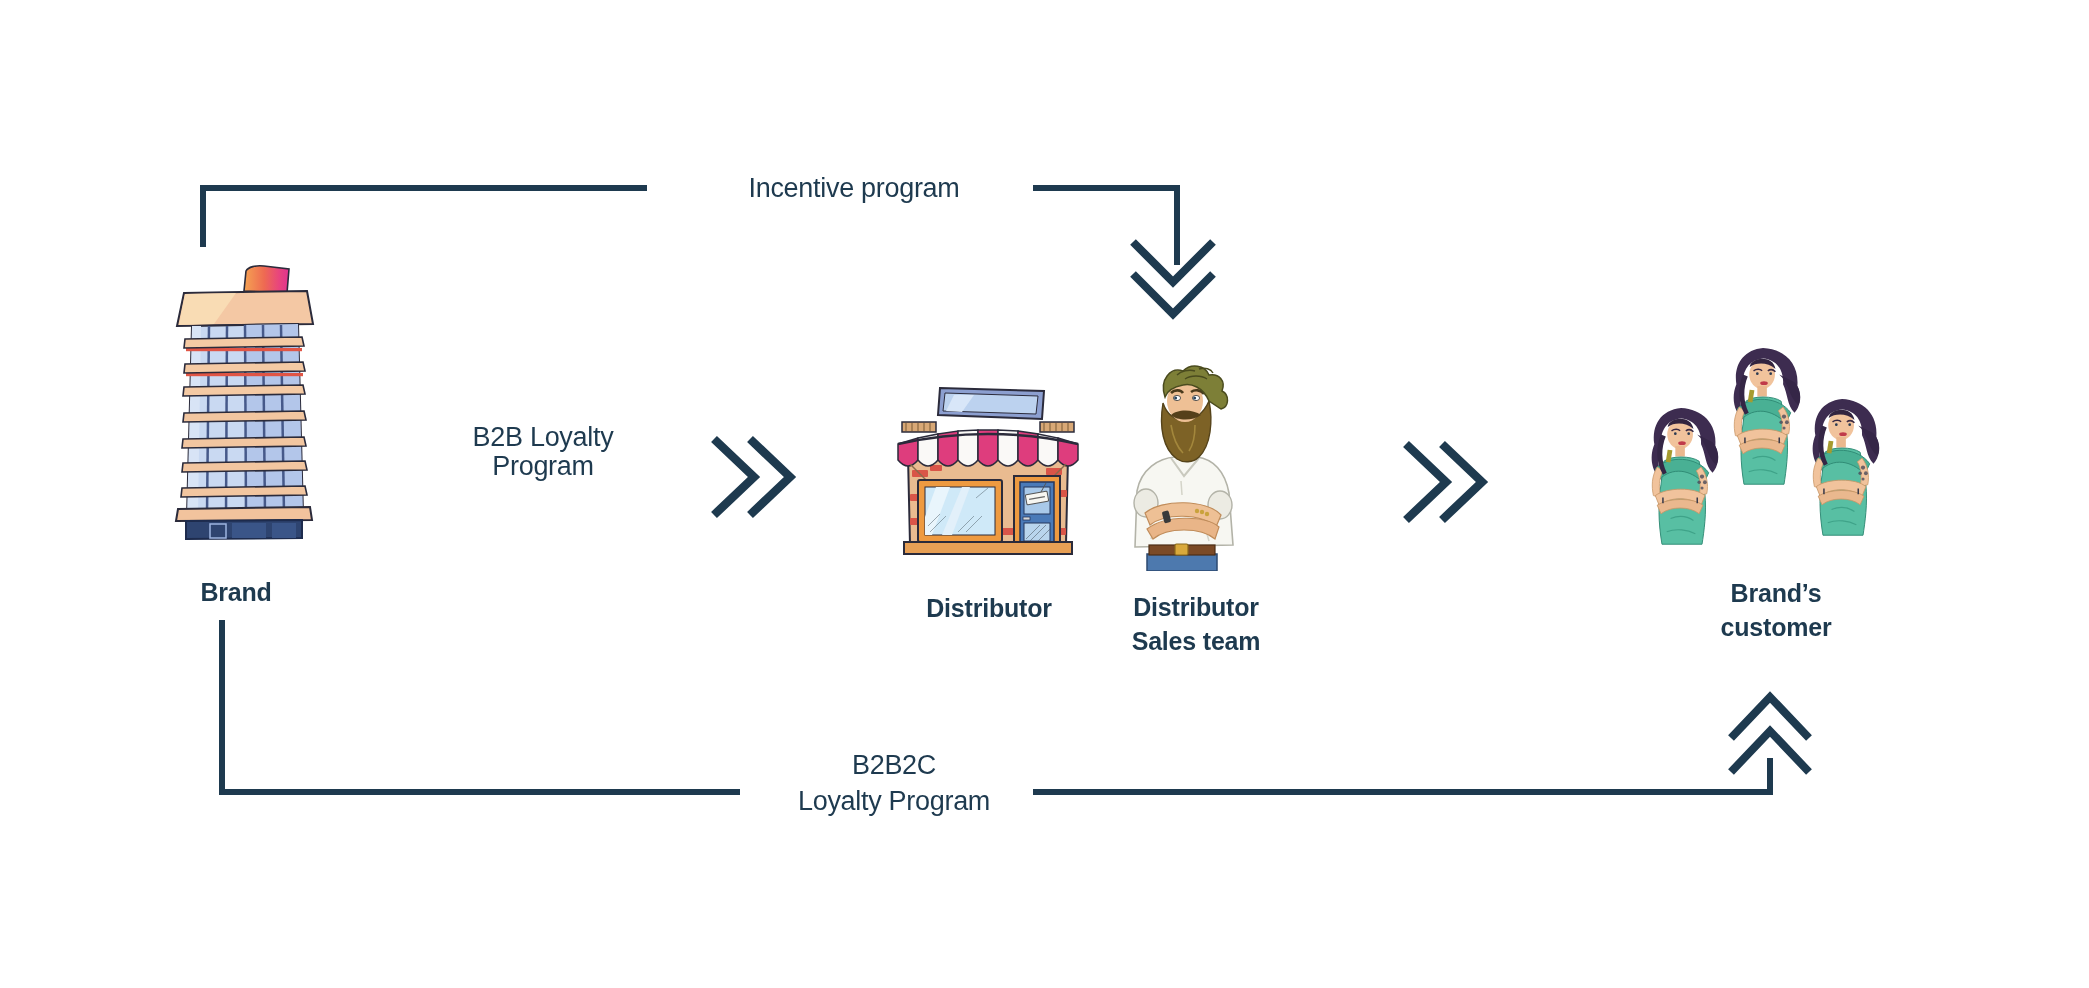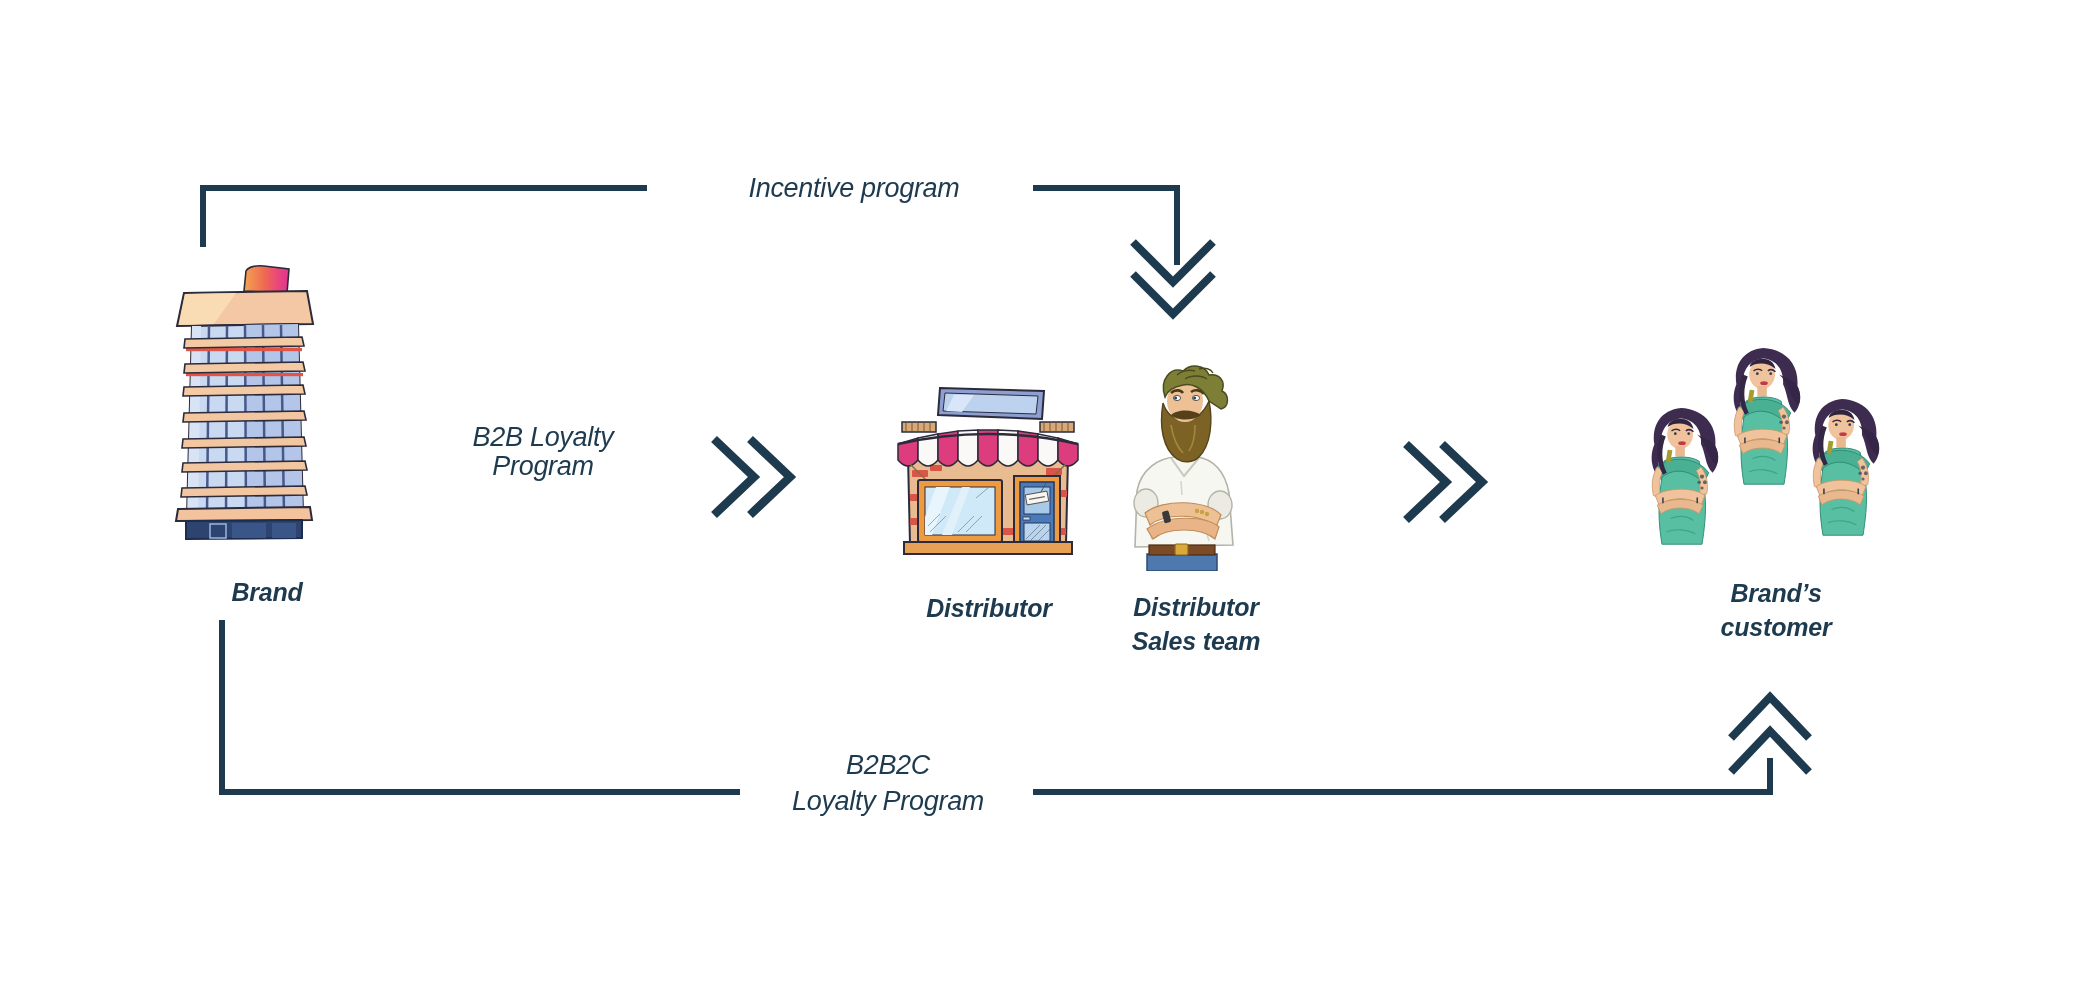--- a/index.html
+++ b/index.html
@@ -1,28 +1,28 @@
 <!DOCTYPE html>
 <html style="--ink: #1e3a4f; --background: #ffffff; --awning-pink: #de3d7d; --dress-teal: #58bfa3; --brick-tan: #e9bb90; --building-blue: #c9d9f2; --roof-peach: #f4c8a4;"><head>
 <meta charset="utf-8">
 <style>
   html,body{margin:0;padding:0;background:#fff;}
   .canvas{
     position:relative;width:2089px;height:988px;background:var(--background,#fff);
-    font-family:"Liberation Sans",sans-serif;overflow:hidden;font-style:italic;
+    font-family:"Liberation Sans",sans-serif;overflow:hidden;
   }
   .connector{position:absolute;background:var(--ink,#1e3a4f);}
   .arrow{position:absolute;}
   .arrow polyline,.arrow line{stroke:var(--ink,#1e3a4f);fill:none;}
   .edge-label{
     position:absolute;transform:translate(-50%,-50%);
     color:var(--ink,#1e3a4f);font-size:27px;font-weight:400;letter-spacing:-0.3px;
     text-align:center;white-space:nowrap;line-height:29px;
   }
-  .edge-label.b2b2c{line-height:36px;}
+  .edge-label.b2b2c{line-height:36px;margin-left:6px;}
   .node-label{
     position:absolute;transform:translate(-50%,-50%);
     color:var(--ink,#1e3a4f);font-size:25px;font-weight:700;letter-spacing:-0.2px;
     text-align:center;white-space:nowrap;line-height:33px;
   }
   .node-label.two-line{line-height:34px;}
   .illus{position:absolute;}
 </style>
 </head>
 <body>
@@ -63,21 +63,21 @@
   <div class="edge-label" style="left:543px;top:452px;">
     <div>B2B Loyalty</div>
     <div>Program</div>
   </div>
 
   <div class="edge-label b2b2c" style="left:888px;top:783px;">
     <div>B2B2C</div>
     <div>Loyalty Program</div>
   </div>
 
-  <div class="node-label" style="left:267px;top:592px;">Brand</div>
+  <div class="node-label" style="left:236px;top:592px;">Brand</div>
 
   <div class="node-label" style="left:989px;top:608px;">Distributor</div>
 
   <div class="node-label two-line" style="left:1196px;top:624px;">
     <div>Distributor</div>
     <div>Sales team</div>
   </div>
 
   <div class="node-label two-line" style="left:1776px;top:610px;text-align:center;">
     <div>Brand’s</div>

